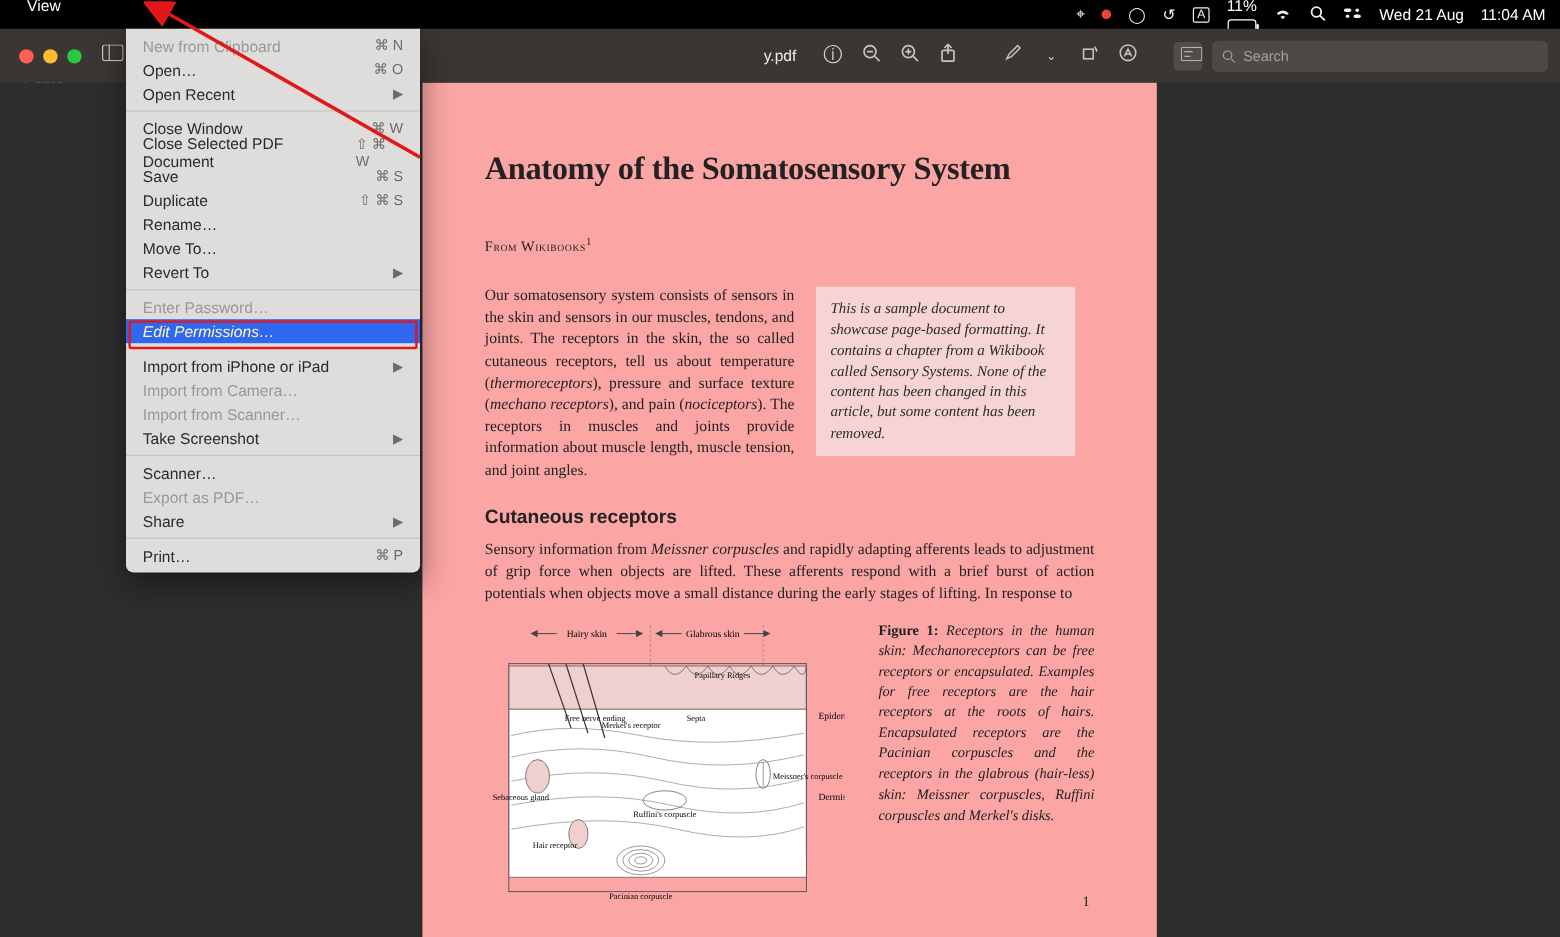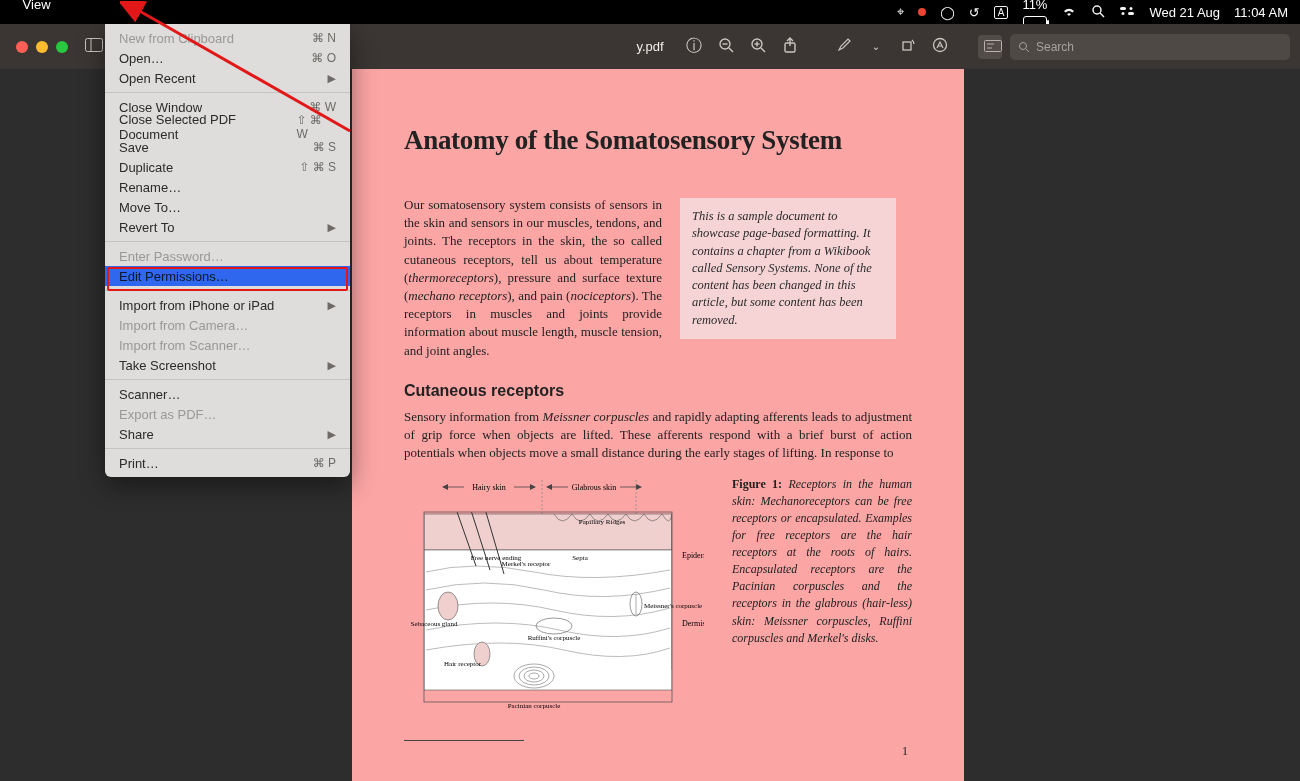--- a/index.html
+++ b/index.html
@@ -109,21 +109,21 @@
   font-size:13px; color:#2b2b2b;
   padding: 4px 0;
   z-index: 50;
 }
 .menu .row {
   display:flex; align-items:center; padding:3px 14px;
   justify-content: space-between;
   height:20px;
 }
 .menu .row.disabled { color:#9a9896; }
-.menu .row.hl { background:#2f67ef; color:#0f172a; }
+.menu .row.hl { background:#2f67ef; color:#fef9c3;font-style:italic; }
 .menu hr { border:none; border-top:1px solid #c5c3c1; margin:4px 0; }
 .menu .kb { color:#6d6a67; font-size:12px; }
 .menu .chev { font-size:11px; color:#6d6a67; }
 
 .red-box {
   position:absolute; top:267px; left:107px; width:241px; height:24px;
   border:2px solid #e21818; border-radius:2px; z-index:60; pointer-events:none;
 }
 
 
@@ -252,20 +252,23 @@
           <line x1="8" y1="8" x2="11" y2="11" stroke="#a7a19b"></line>
         </svg>
       <span>Search</span>
     </div>
   </div>
 </div>
 
 <div class="workspace">
   <div class="page">
     <h1>Anatomy of the Somatosensory System</h1>
+    <p class="from">
+      <span style="font-variant:small-caps">From Wikibooks</span><sup>1</sup>
+    </p>
     <div class="callout">This is a sample document to showcase page-based formatting. It contains a chapter from a Wikibook called Sensory Systems. None of the content has been changed in this article, but some content has been removed.</div>
     <p class="body-text">
       <span>Our somatosensory system consists of sensors in the skin and sensors in our muscles, tendons, and joints. The receptors in the skin, the so called cutaneous receptors, tell us about temperature (</span><em>thermoreceptors</em><span>), pressure and surface texture (</span><em>mechano receptors</em><span>), and pain (</span><em>nociceptors</em><span>). The receptors in muscles and joints provide information about muscle length, muscle tension, and joint angles.</span>
     </p>
     <div style="clear:both"></div>
     <p class="h2">Cutaneous receptors</p>
     <p class="body-text">
       <span>Sensory information from </span><em>Meissner corpuscles</em><span> and rapidly adapting afferents leads to adjustment of grip force when objects are lifted. These afferents respond with a brief burst of action potentials when objects move a small distance during the early stages of lifting. In response to</span>
     </p>
     <div class="figcap">

